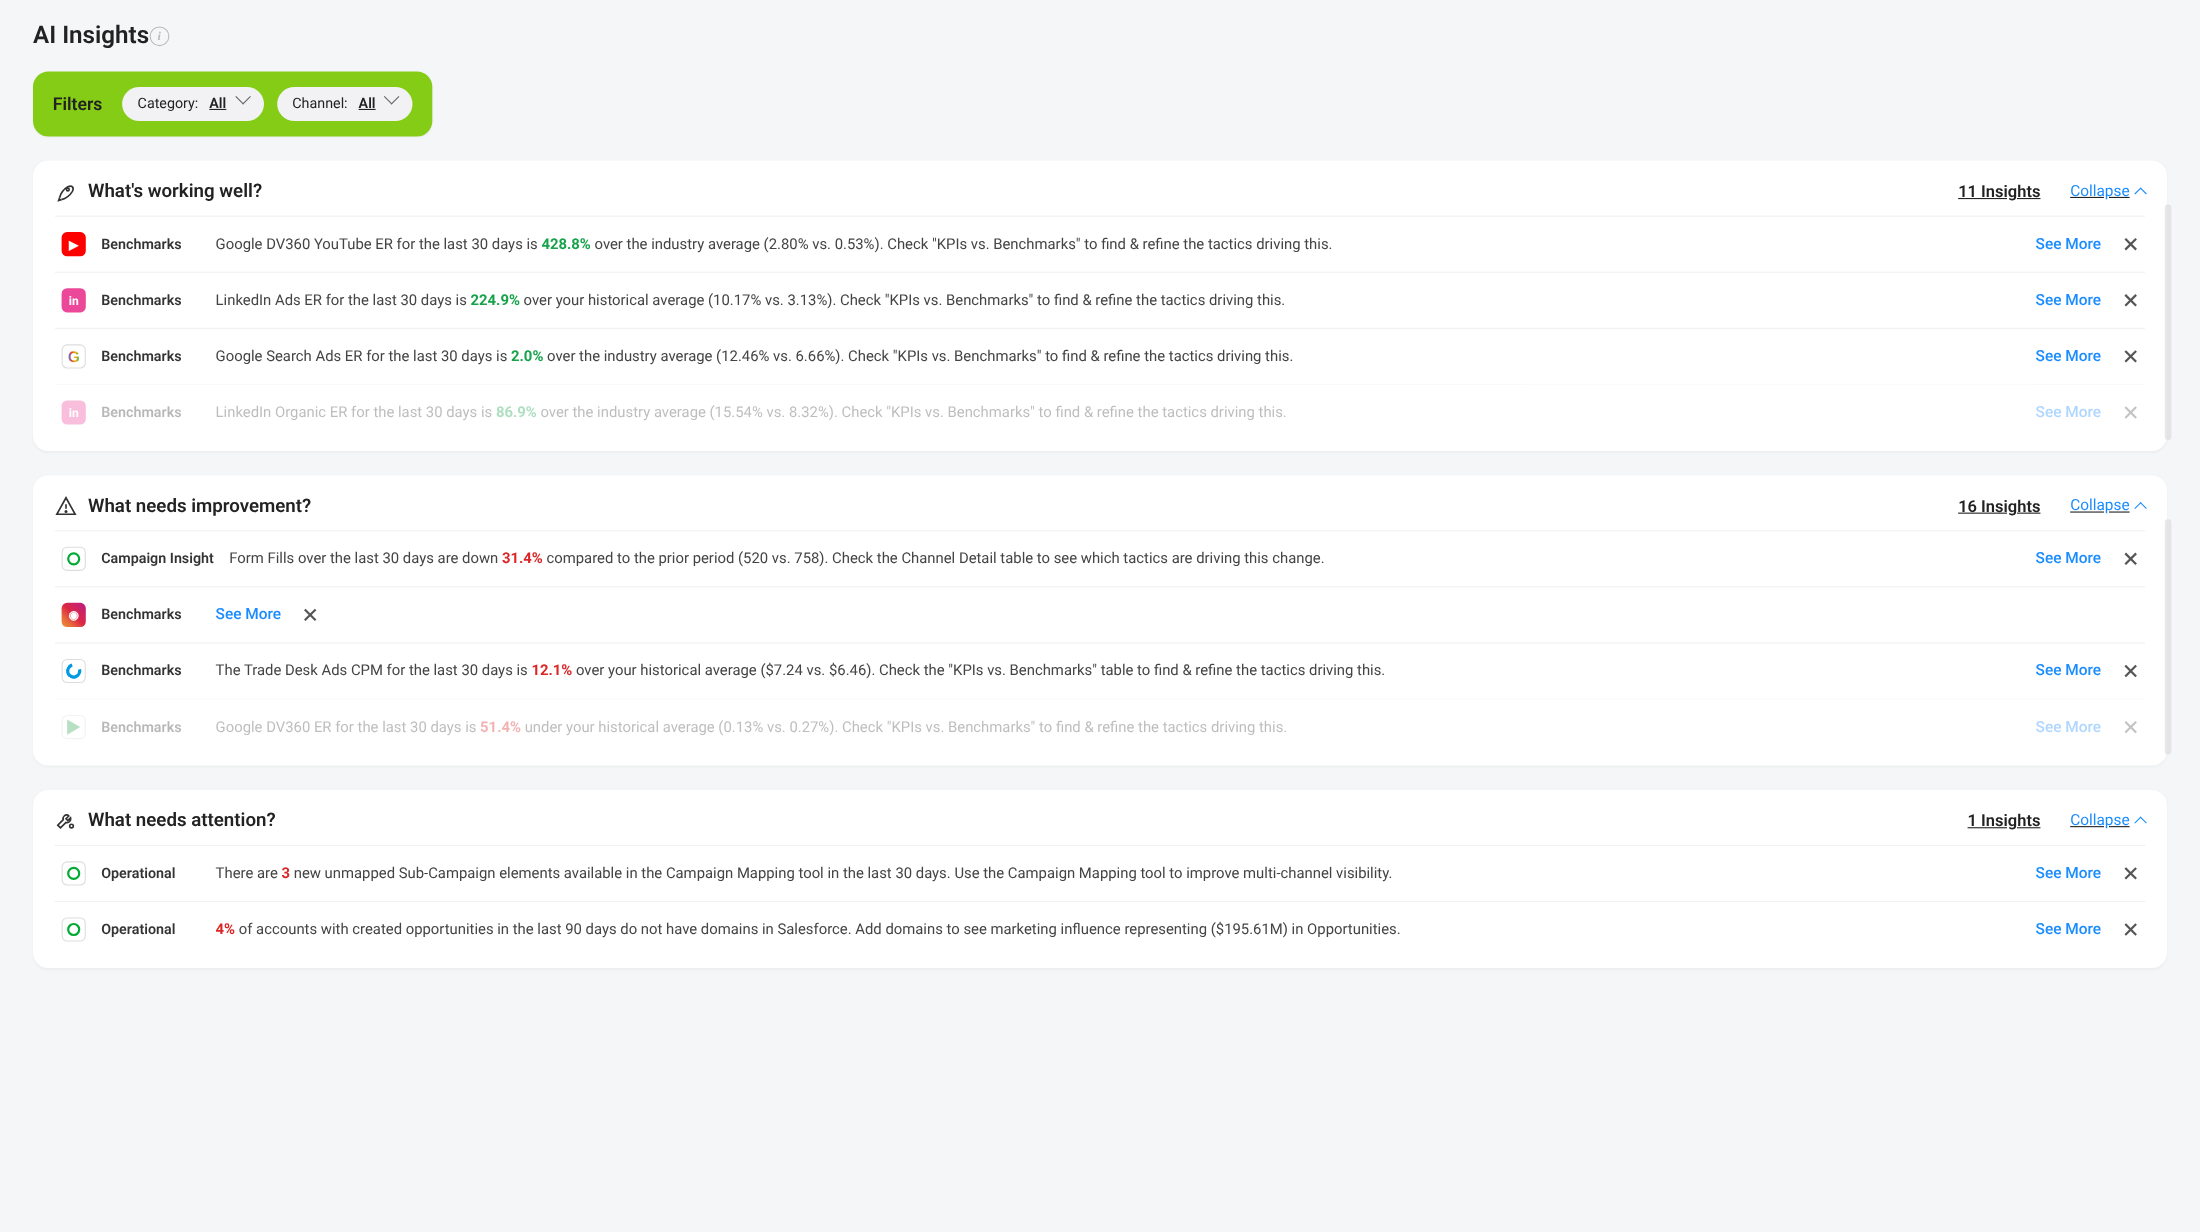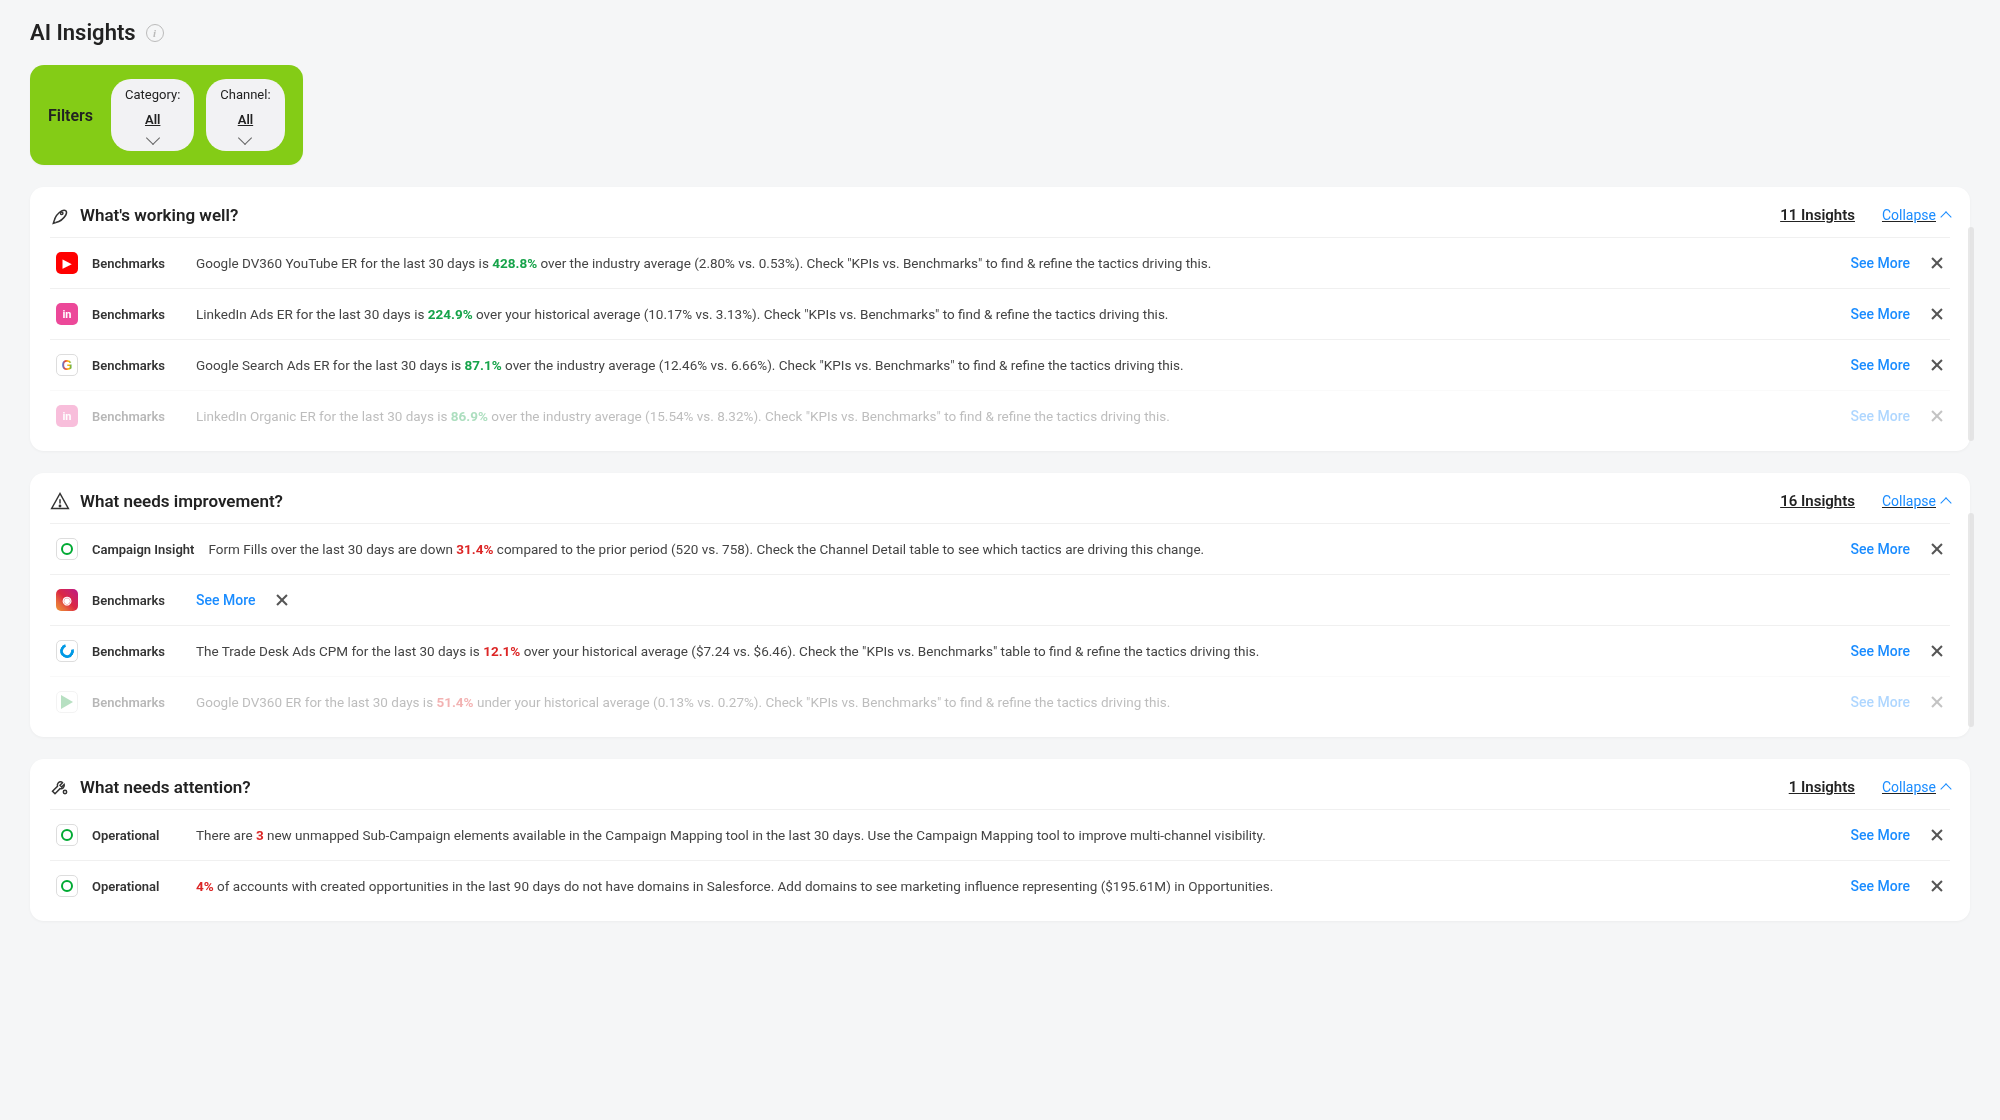--- a/index.html
+++ b/index.html
@@ -1,22 +1,22 @@
 <!DOCTYPE html>
 <html><head>
 <meta charset="utf-8">
 <style>
 * { box-sizing: border-box; margin: 0; padding: 0; }
 body { font-family: -apple-system, BlinkMacSystemFont, "Segoe UI", Roboto, Helvetica, Arial, sans-serif; background: #f5f6f7; color: #222; padding: 20px 30px; font-size: 13px; }
-.page-title { display: flex; align-items: center; gap: 10px; margin-bottom: 20px; }
+.page-title { display: flex; align-items: center; gap: 0; margin-bottom: 20px; }
 .page-title h1 { font-size: 22px; font-weight: 600; }
 .info-circle { width:18px; height:18px; border:1.5px solid #bbb; border-radius:50%; display:inline-flex; align-items:center; justify-content:center; font-size:11px; color:#bbb; font-style: italic; font-family: serif; font-weight:bold;}
 .filter-card { background:#84cc16; border-radius:14px; padding:14px 18px; display:inline-flex; align-items:center; gap:12px; margin-bottom:22px; box-shadow: 0 1px 2px rgba(0,0,0,0.03);}
 .filter-card h2 { font-size:16px; font-weight:600; margin-right:6px;}
-.filter-pill { background:#f2f2f4; border-radius:20px; padding:8px 14px; display:inline-flex; align-items:center; gap:10px; font-size:13px; cursor:pointer;flex-direction:column; }
+.filter-pill { background:#f2f2f4; border-radius:20px; padding:8px 14px; display:inline-flex; gap:10px; font-size:13px; cursor:pointer; }
 .filter-pill b { font-weight:600;text-decoration:underline; }
 .chev { width:10px; height:10px; border-right:1.5px solid #666; border-bottom:1.5px solid #666; transform: rotate(45deg); margin-top:-4px;}
 .section-card { background:#fff; border-radius:14px; padding:18px 20px 10px 20px; margin-bottom:22px; box-shadow: 0 1px 3px rgba(0,0,0,0.04); position:relative; }
 .section-header { display:flex; align-items:center; gap:10px; margin-bottom:12px; }
 .section-header h3 { font-size:17px; font-weight:600; flex:1 0 auto; margin-right:auto; }
 .section-header .hicon { width:20px; height:20px; display:inline-flex; align-items:center; justify-content:center; }
 .section-meta { margin-left:auto; display:flex; align-items:center; gap:27px;text-decoration:underline; }
 .insight-count { font-size:15px; font-weight:600; }
 .collapse-link { color:#1a8cff; font-size:14px; display:inline-flex; align-items:center; gap:6px; cursor:pointer; }
 .arrow-up { width:8px; height:8px; border-left:1.5px solid #1a8cff; border-top:1.5px solid #1a8cff; transform: rotate(45deg); margin-top:3px;}
@@ -99,21 +99,21 @@
         <span class="row-tag">Benchmarks</span>
         <span class="row-text">LinkedIn Ads ER for the last 30 days is <span class="hl-green">224.9%</span> over your historical average (10.17% vs. 3.13%). Check "KPIs vs. Benchmarks" to find &amp; refine the tactics driving this.</span>
         <span class="see-more">See More</span>
         <span class="close-x"></span>
       </div>
       <div class="insight-row">
         <span class="channel-icon ic-google">
           <span class="goog-g">G</span>
         </span>
         <span class="row-tag">Benchmarks</span>
-        <span class="row-text">Google Search Ads ER for the last 30 days is <span class="hl-green">87.1%</span> over the industry average (12.46% vs. 6.66%). Check "KPIs vs. Benchmarks" to find &amp; refine the tactics driving this.</span>
+        <span class="row-text">Google Search Ads ER for the last 30 days is <span class="hl-green">2.0%</span> over the industry average (12.46% vs. 6.66%). Check "KPIs vs. Benchmarks" to find &amp; refine the tactics driving this.</span>
         <span class="see-more">See More</span>
         <span class="close-x"></span>
       </div>
       <div class="insight-row faded">
         <span class="channel-icon ic-linkedin">in</span>
         <span class="row-tag">Benchmarks</span>
         <span class="row-text">LinkedIn Organic ER for the last 30 days is <span class="hl-green">86.9%</span> over the industry average (15.54% vs. 8.32%). Check "KPIs vs. Benchmarks" to find &amp; refine the tactics driving this.</span>
         <span class="see-more">See More</span>
         <span class="close-x"></span>
       </div>

